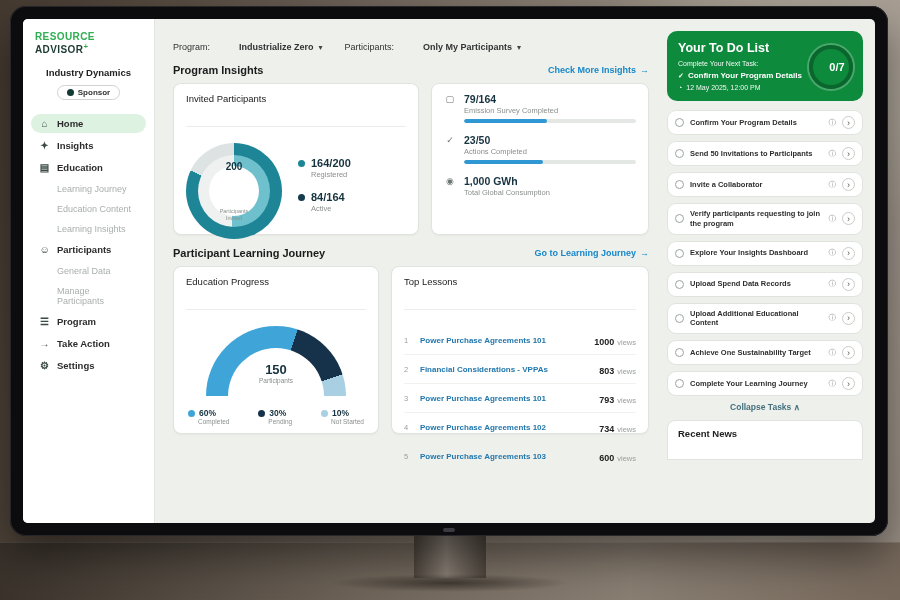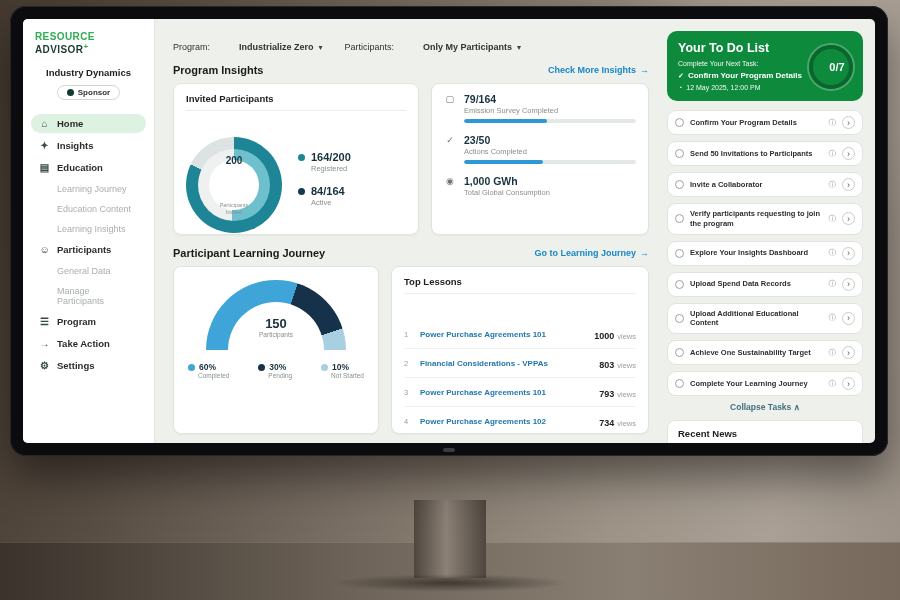--- a/index.html
+++ b/index.html
@@ -7,21 +7,21 @@
   .scene { position:relative; width:900px; height:600px; overflow:hidden;
     background:linear-gradient(100deg,#463b31 0%,#584d42 18%,#6e6359 35%,#857a6e 52%,#9d9387 70%,#aaa095 86%,#9b9186 100%); }
   .scene::before { content:""; position:absolute; right:-80px; top:-60px; width:420px; height:320px;
     background:radial-gradient(ellipse, rgba(255,250,240,0.25), rgba(0,0,0,0) 70%); }
   .desk { position:absolute; left:0; top:542px; right:0; bottom:0;
     background:linear-gradient(90deg,#3a322b,#6e6459 40%,#8a7f73 70%,#77695c); border-top:1px solid rgba(255,255,255,0.12); }
   .stand-neck { position:absolute; left:50%; transform:translateX(-50%); top:500px; width:72px; height:78px;
     background:linear-gradient(90deg,#4f463e,#8b8177 45%,#4f463e); }
   .stand-shadow { position:absolute; left:50%; transform:translateX(-50%); top:574px; width:240px; height:18px;
     background:radial-gradient(ellipse, rgba(20,16,12,0.55), rgba(0,0,0,0) 70%); }
-  .monitor { position:absolute; left:10px; top:6px; width:878px; height:450px; background:#0c0c0e;
+  .monitor { position:absolute; left:10px; top:6px; width:878px; height:530px; background:#0c0c0e;
     border-radius:16px; padding:13px; box-shadow:0 20px 45px rgba(0,0,0,0.5), inset 0 0 0 1px #26262a; z-index:2; }
   .bezel-logo { position:absolute; bottom:4px; left:50%; transform:translateX(-50%); width:12px; height:4px; background:#3a3a40; border-radius:2px; }
   .screen { width:100%; height:100%; background:#eef0eb; border-radius:5px; overflow:hidden; display:flex; }
 
   
   .sidebar { flex:0 0 132px; background:#ffffff; border-right:1px solid #e2e5df; padding:12px 8px; }
   .logo { font-size:10px; font-weight:bold; letter-spacing:0.4px; padding-left:4px; }
   .logo-primary { color:#2fae52; }
   .logo-secondary { color:#1d3a33; }
   .logo-plus { color:#2fae52; font-size:8px; vertical-align:super; }
@@ -41,21 +41,21 @@
   .welcome { font-size:18px; font-weight:bold; color:#151515; }
   .filters { display:flex; gap:22px; align-items:center; margin-top:9px; }
   .filter { display:flex; align-items:center; gap:5px; font-size:9px; color:#333; cursor:pointer; }
   .filter-value { font-weight:bold;margin-left:24px; }
   .chev { font-size:8px; color:#444; }
   .section-row { display:flex; justify-content:space-between; align-items:center; margin:12px 0 7px; }
   .section-title { font-size:11px; font-weight:bold; color:#1b1b1b; }
   .section-link { font-size:9px; font-weight:bold; color:#1787c9; cursor:pointer; display:flex; gap:4px; align-items:center; }
   .cards-row { display:flex; gap:12px; }
   .card { background:#fff; border:1px solid #e1e4de; border-radius:8px; padding:9px 12px; box-shadow:0 1px 2px rgba(0,0,0,0.04); }
-  .card-title { font-size:9.5px; font-weight:bold; color:#222; padding-bottom:6px; border-bottom:1px solid #eceee9; margin-bottom:26px; }
+  .card-title { font-size:9.5px; font-weight:normal; color:#222; padding-bottom:22px; border-bottom:1px solid #eceee9; margin-bottom:16px; }
   .card-invited { width:246px; height:152px; }
   .card-info { flex:1; height:152px; }
   .card-edu { width:206px; height:168px; }
   .card-lessons { flex:1; height:168px; }
 
   
   .invited-body { display:flex; align-items:center; gap:16px; }
   .donut-ring-outer { width:96px; height:96px; border-radius:50%; display:flex; align-items:center; justify-content:center; }
   .donut-ring-inner { width:72px; height:72px; border-radius:50%; display:flex; align-items:center; justify-content:center; }
   .donut-hole { width:50px; height:50px; border-radius:50%; background:#fff; display:flex; flex-direction:column;
@@ -278,20 +278,21 @@
           <div class="section-title">Participant Learning Journey</div>
           <div class="section-link">
             <span>Go to Learning Journey</span>
             <span>→</span>
           </div>
         </div>
 
         <div class="cards-row">
 
           <div class="card card-edu">
+            <div class="card-title">Education Progress</div>
             <div class="gauge-wrap">
               <div class="gauge-arc" style="background: conic-gradient(from 270deg, rgb(63, 164, 216) 0deg, rgb(63, 164, 216) 108deg, rgb(22, 50, 74) 108deg, rgb(22, 50, 74) 162deg, rgb(169, 207, 226) 162deg, rgb(169, 207, 226) 180deg, rgba(0, 0, 0, 0) 180deg, rgba(0, 0, 0, 0) 360deg);"></div>
               <div class="gauge-hole">
                 <div class="gauge-value">150</div>
                 <div class="gauge-label">Participants</div>
               </div>
             </div>
             <div class="edu-legend">
               <div class="edu-item">
                 <div class="edu-top">

